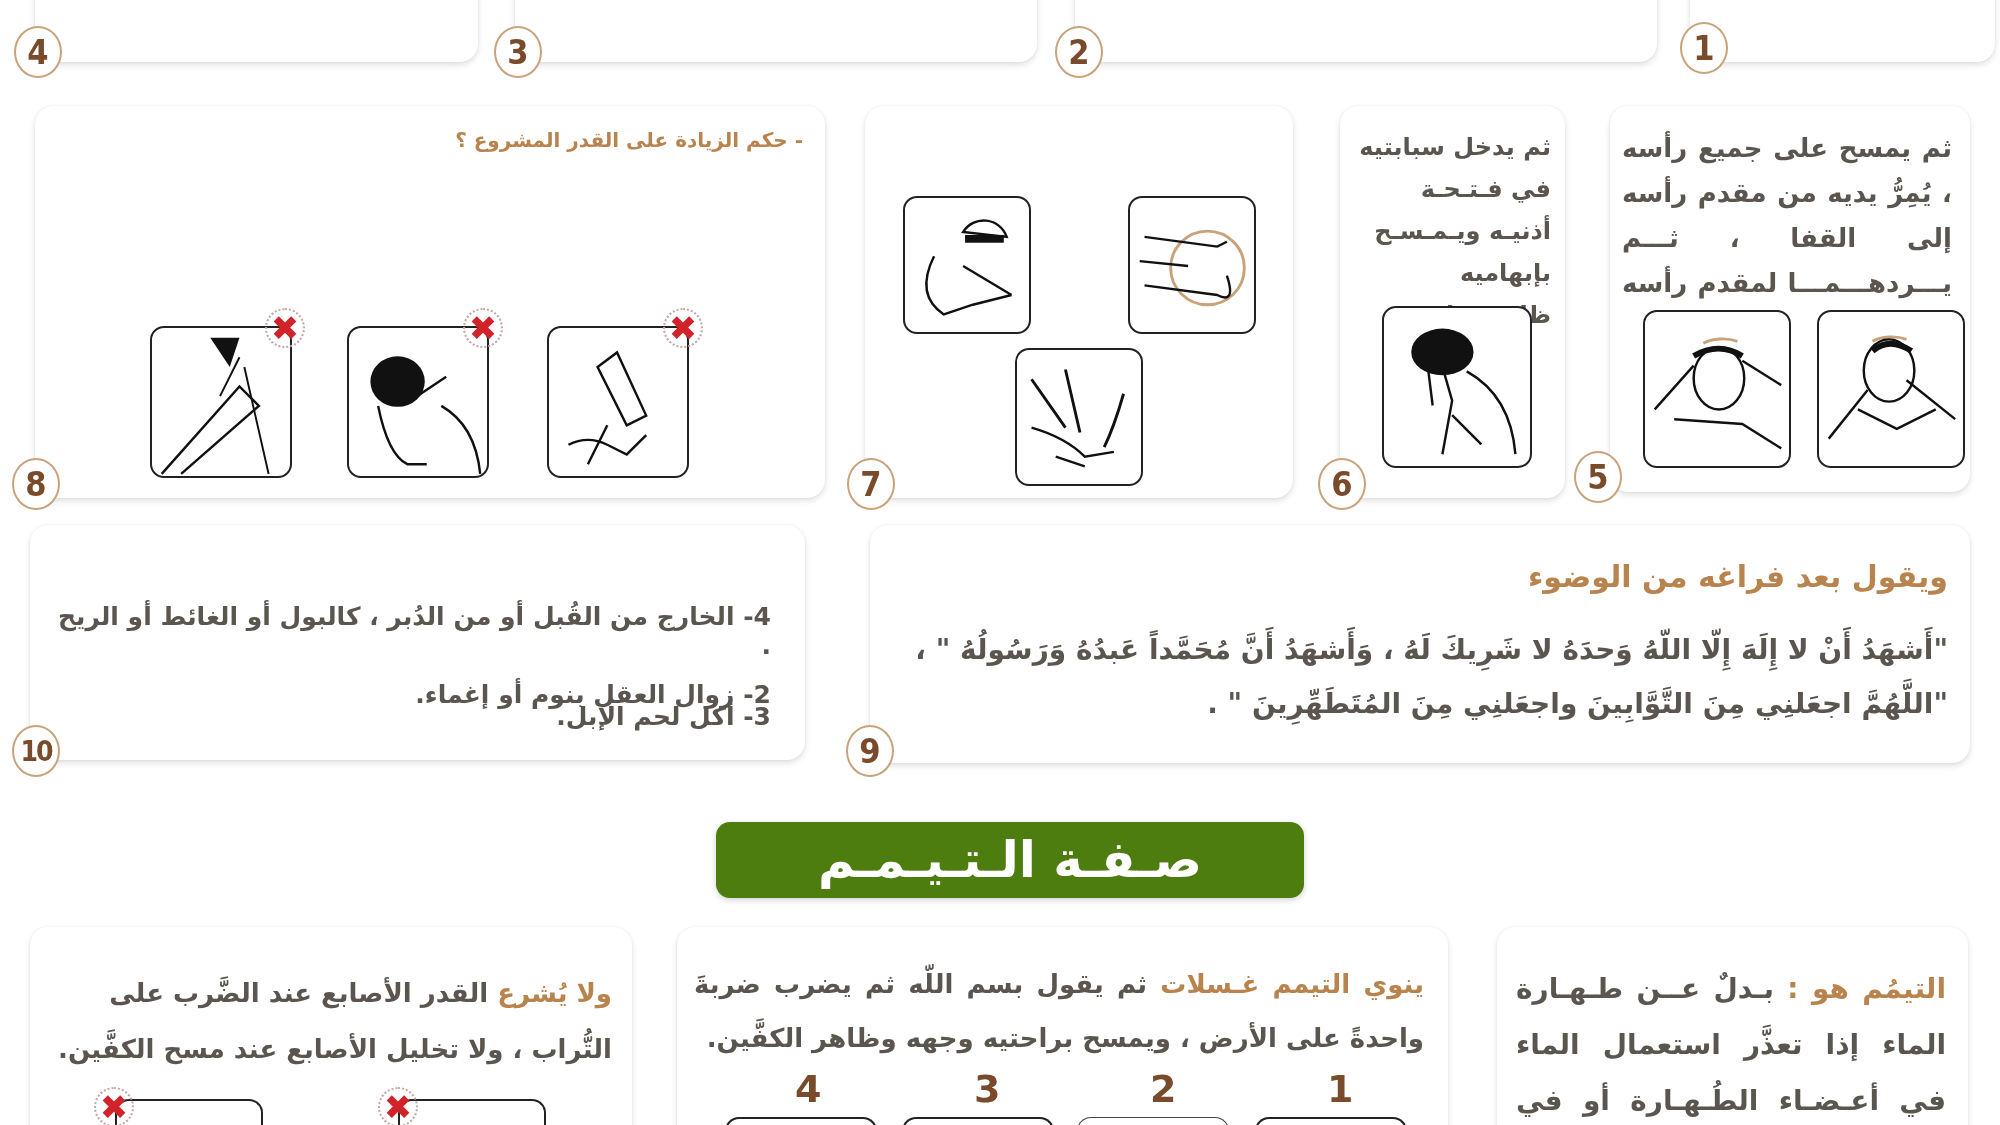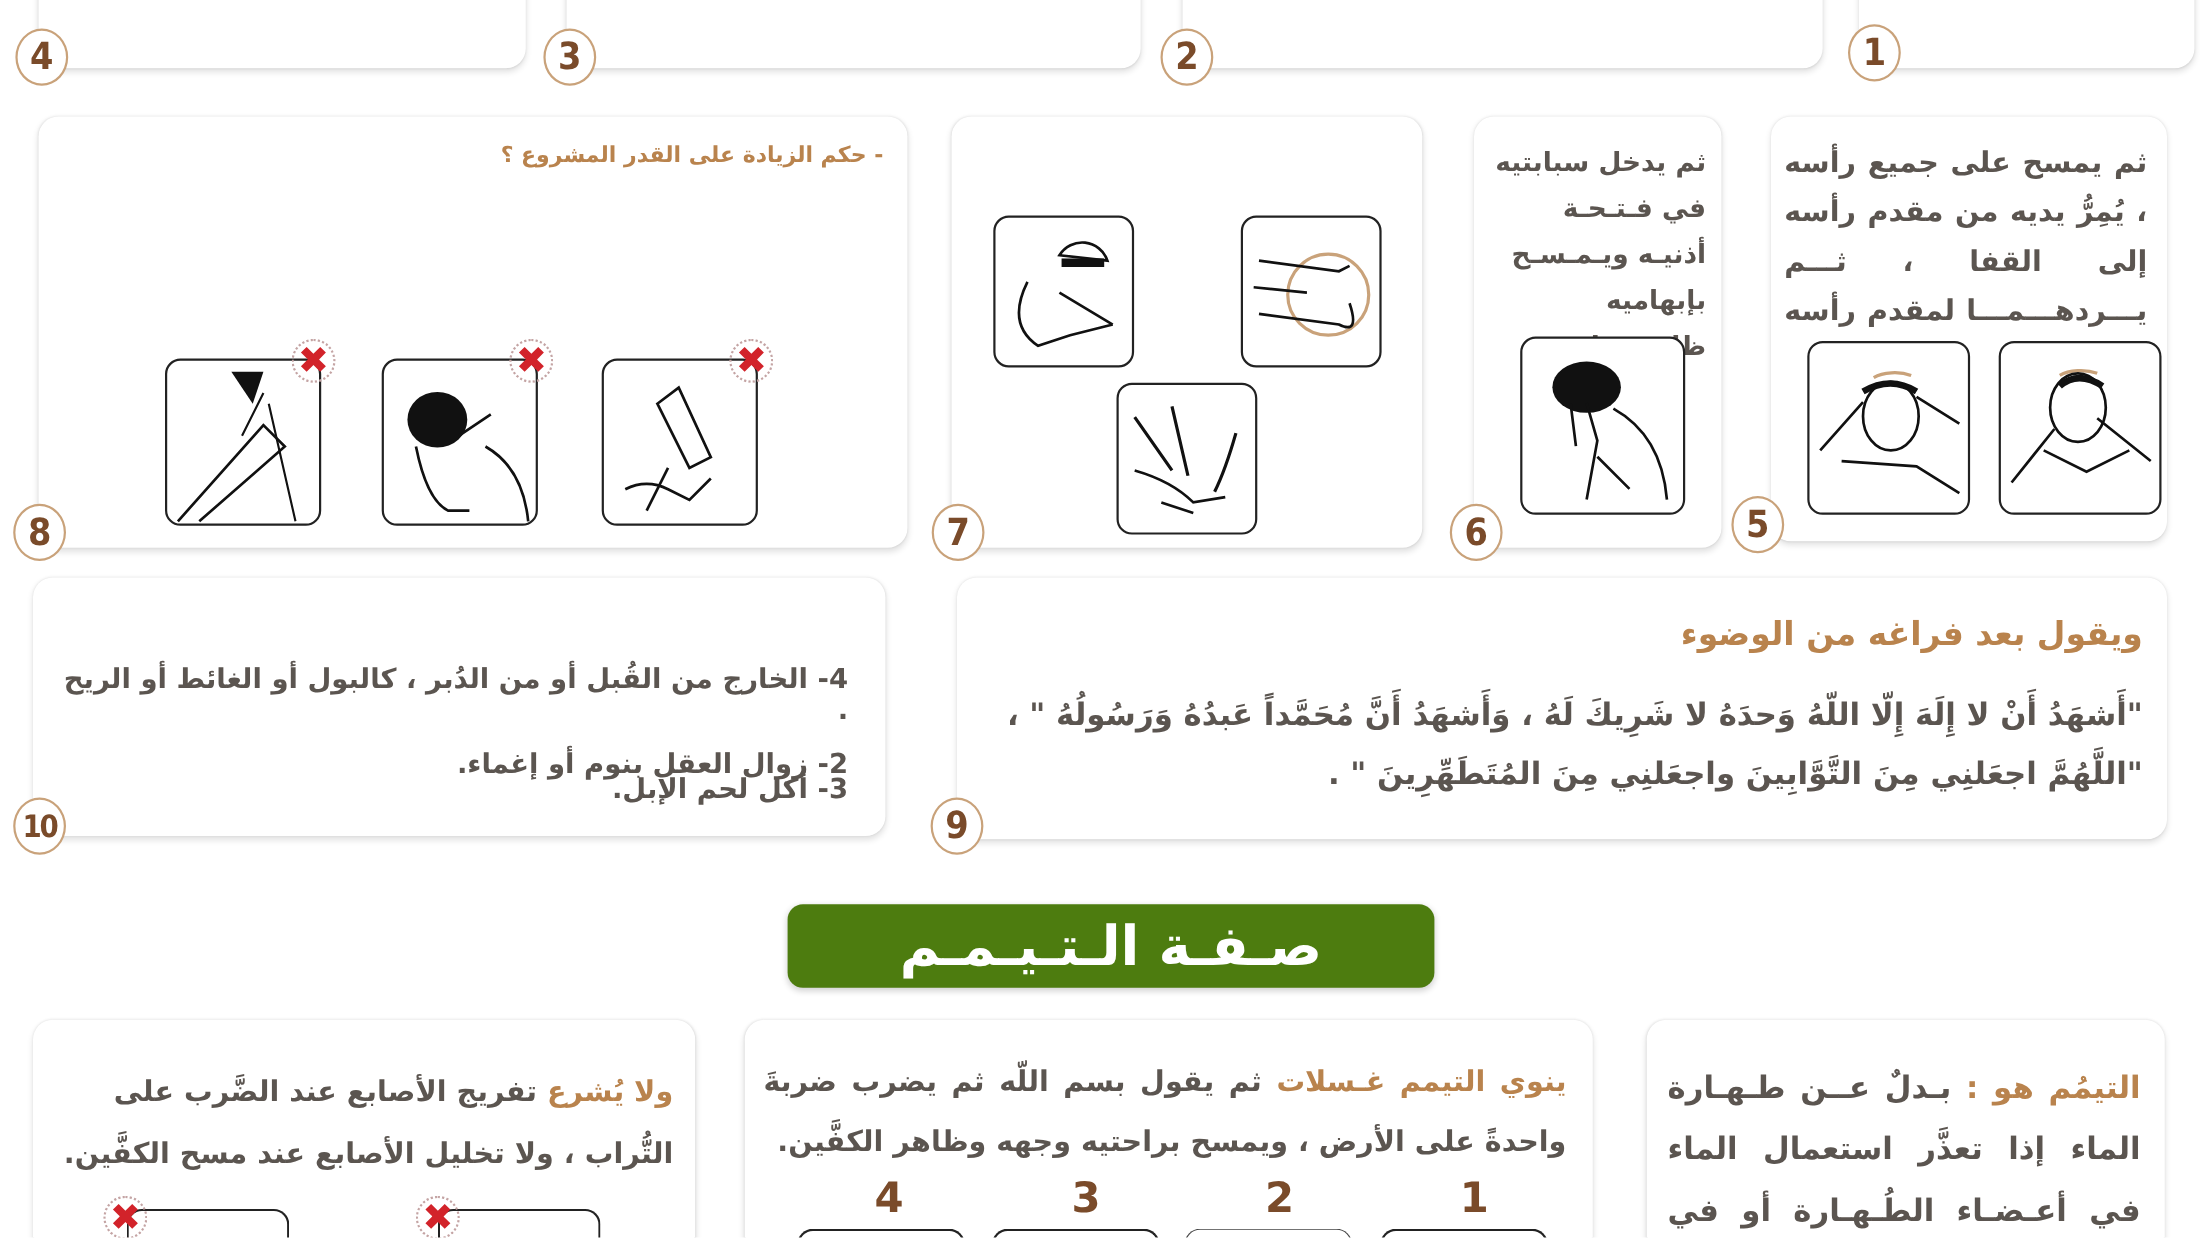--- a/index.html
+++ b/index.html
@@ -163,21 +163,21 @@
   <div class="txt accent" style="right:22px; top:34px; width:1000px; font-size:30px;">ويقول بعد فراغه من الوضوء</div>
   <div class="txt" style="right:22px; top:98px; width:1055px; font-size:28px; line-height:54px;">"أَشهَدُ أَنْ لا إِلَهَ إِلّا اللّهُ وَحدَهُ لا شَرِيكَ لَهُ ، وَأَشهَدُ أَنَّ مُحَمَّداً عَبدُهُ وَرَسُولُهُ " ، "اللَّهُمَّ اجعَلنِي مِنَ التَّوَّابِينَ واجعَلنِي مِنَ المُتَطَهِّرِينَ " .</div>
 </div>
 <div class="badge" style="left:846px; top:725px;">9</div>
 
 <div class="banner">صـفـة الـتـيـمـم</div>
 
 <div class="card" style="left:30px; top:927px; width:602px; height:230px;">
   <div class="txt" style="right:20px; top:38px; width:570px; font-size:26px; line-height:56px;">
     <span class="accent">ولا يُشرع</span>
-    <span>تفريج الأصابع عند الضَّرب على التُّراب ، ولا تخليل الأصابع عند مسح الكفَّين.</span>
+    <span>القدر الأصابع عند الضَّرب على التُّراب ، ولا تخليل الأصابع عند مسح الكفَّين.</span>
   </div>
   <div class="pic" style="left:85px; top:172px; width:148px; height:80px; border-bottom:none;"></div>
   <div class="xmark" style="left:64px; top:160px;">✖</div>
   <div class="pic" style="left:368px; top:172px; width:148px; height:80px; border-bottom:none;"></div>
   <div class="xmark" style="left:348px; top:160px;">✖</div>
 </div>
 
 <div class="card" style="left:677px; top:927px; width:771px; height:230px;">
   <div class="txt" style="right:24px; top:30px; width:730px; font-size:26px; line-height:54px; text-align:justify; text-align-last:right;">
     <span class="accent">ينوي التيمم غـسلات</span>

